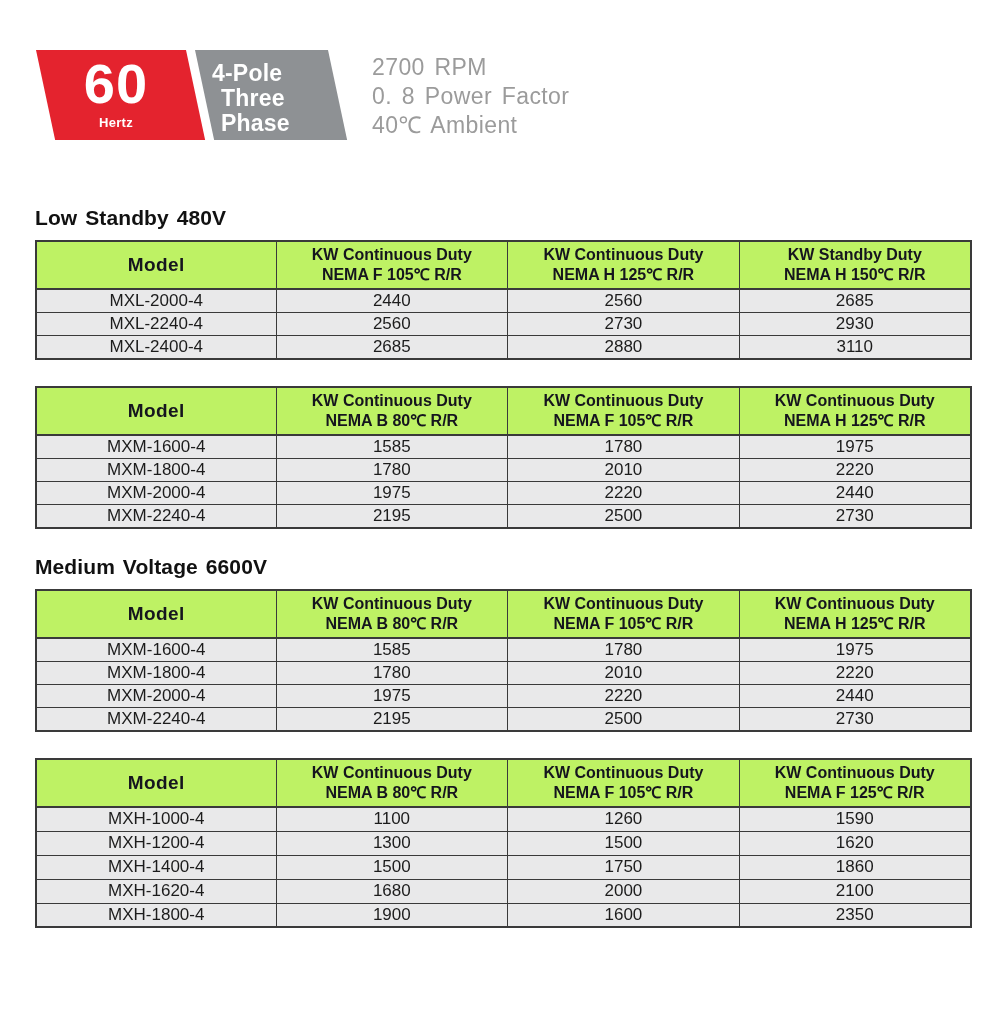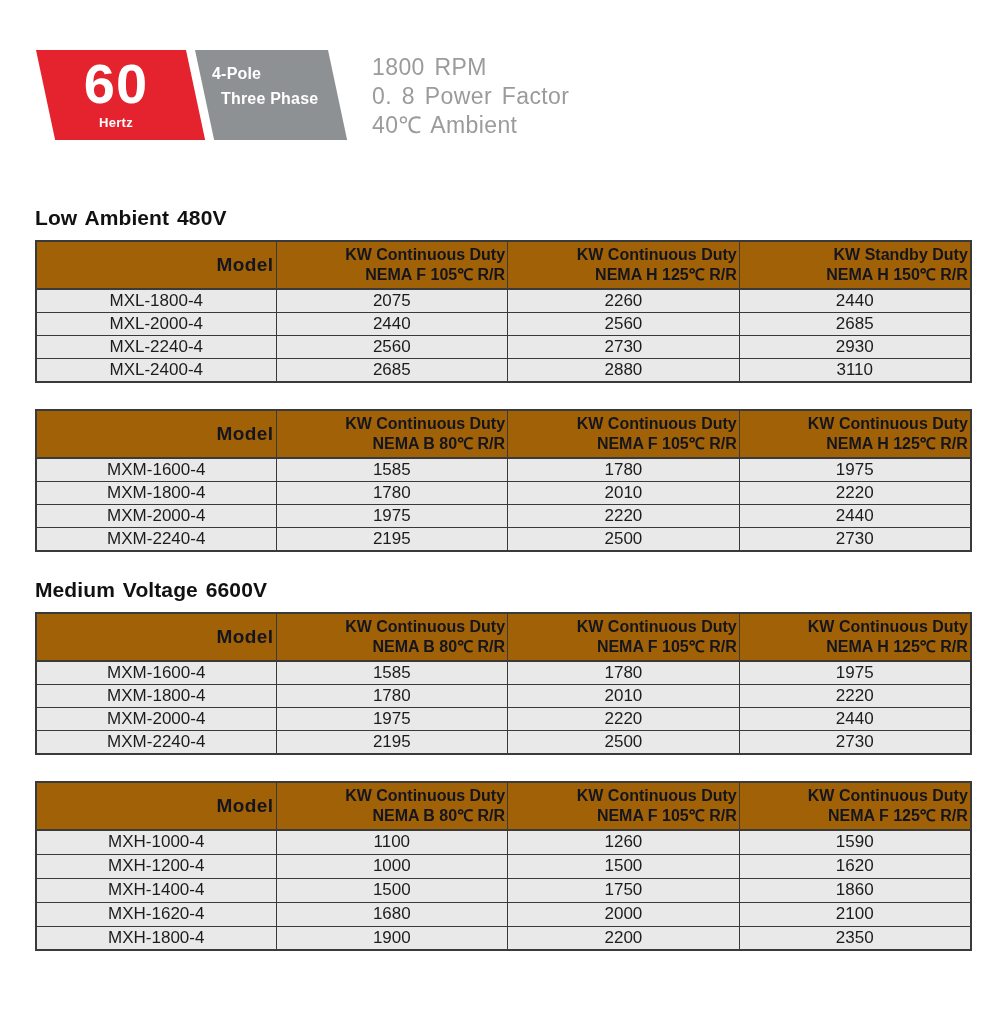--- a/index.html
+++ b/index.html
@@ -18,44 +18,44 @@
     position: absolute; inset: 0;
     transform: skewX(12deg); transform-origin: top left;
   }
   .freq-wrap { width: 150px; }
   .freq-bg { background: #e4232e; }
   .freq-content { position: relative; z-index: 1; text-align: center; padding: 6px 0 0 10px; color: #fff; }
   .freq-value { font-size: 56px; line-height: 56px; font-weight: 700; letter-spacing: 1px; }
   .freq-unit { font-size: 13px; line-height: 20px; font-weight: 700; margin-top: 1px; letter-spacing: 0.3px; }
   .pole-wrap { width: 133px; margin-left: 9px; }
   .pole-bg { background: #8e9194; }
-  .pole-content { position: relative; z-index: 1; color: #fff; font-weight: 700; font-size: 16px; line-height: 25px; padding: 11px 0 0 17px; letter-spacing: 0.2px; }
+  .pole-content { position: relative; z-index: 1; color: #fff; font-weight: 700; font-size: 23px; line-height: 25px; padding: 11px 0 0 17px; letter-spacing: 0.2px; }
   .pole-line2 { padding-left: 9px; }
   .spec-list { margin-left: 44px; padding-top: 8px; color: #9b9b9b; font-size: 23px; line-height: 29px; letter-spacing: 0.4px; word-spacing: 3px; }
 
   
   #sections { }
   .section { margin-top: 26px; }
   .section:first-child { margin-top: 66px; }
   .section-title {
     font-size: 21px; font-weight: 700; color: #111;
     letter-spacing: 0.1px; word-spacing: 2px;
     margin-bottom: 10px; line-height: 24px;
   }
   table.spec-table {
     border-collapse: collapse; table-layout: fixed;
     width: 935px; border: 2.5px solid #3a3a3a;
   }
   col.col-model { width: 240px; }
   col.col-val { width: 231.6px; }
   .spec-table th, .spec-table td { border: 1.5px solid #3a3a3a; }
   .spec-table thead th {
-    background: #a16207; color: #15151e;
+    background: #bef264; color: #15151e;
     font-weight: 700; font-size: 16px; line-height: 20px;
-    padding: 3px 2px; height: 48px; text-align: right;
+    padding: 3px 2px; height: 48px; text-align: center;
     border-bottom-width: 2.5px;
   }
   .spec-table thead th.model-th div { font-size: 19px; letter-spacing: 0.4px; }
   .spec-table td {
     background: #e9e9ea; text-align: center;
     font-size: 17px; color: #1c1c1c; height: 22px; padding: 1px 2px;
   }
   .section:nth-child(4) td { height: 24px; }
 </style>
 </head>
@@ -72,29 +72,29 @@
       </div>
     </div>
     <div class="badge-wrap pole-wrap">
       <div class="badge-bg pole-bg"></div>
       <div class="pole-content">
         <div class="pole-line1">4-Pole</div>
         <div class="pole-line2">Three Phase</div>
       </div>
     </div>
     <div class="spec-list">
-      <div>1800 RPM</div>
+      <div>2700 RPM</div>
       <div>0. 8 Power Factor</div>
       <div>40℃ Ambient</div>
     </div>
   </div>
 
   <div id="sections">
       <div class="section">
-        <div class="section-title">Low Ambient 480V</div>
+        <div class="section-title">Low Standby 480V</div>
         <table class="spec-table">
           <colgroup>
             <col class="col-model">
             <col class="col-val">
             <col class="col-val">
             <col class="col-val">
           </colgroup>
           <thead>
             <tr>
               <th class="model-th">
@@ -108,26 +108,20 @@
                 <div>KW Continuous Duty</div>
                 <div>NEMA H 125℃ R/R</div>
               </th>
               <th class="kw-th">
                 <div>KW Standby Duty</div>
                 <div>NEMA H 150℃ R/R</div>
               </th>
             </tr>
           </thead>
           <tbody>
-            <tr>
-              <td>MXL-1800-4</td>
-              <td>2075</td>
-              <td>2260</td>
-              <td>2440</td>
-            </tr>
             <tr>
               <td>MXL-2000-4</td>
               <td>2440</td>
               <td>2560</td>
               <td>2685</td>
             </tr>
             <tr>
               <td>MXL-2240-4</td>
               <td>2560</td>
               <td>2730</td>
@@ -282,40 +276,40 @@
           </thead>
           <tbody>
             <tr>
               <td>MXH-1000-4</td>
               <td>1100</td>
               <td>1260</td>
               <td>1590</td>
             </tr>
             <tr>
               <td>MXH-1200-4</td>
-              <td>1000</td>
+              <td>1300</td>
               <td>1500</td>
               <td>1620</td>
             </tr>
             <tr>
               <td>MXH-1400-4</td>
               <td>1500</td>
               <td>1750</td>
               <td>1860</td>
             </tr>
             <tr>
               <td>MXH-1620-4</td>
               <td>1680</td>
               <td>2000</td>
               <td>2100</td>
             </tr>
             <tr>
               <td>MXH-1800-4</td>
               <td>1900</td>
-              <td>2200</td>
+              <td>1600</td>
               <td>2350</td>
             </tr>
           </tbody>
         </table>
       </div>
     </div>
 
 </div>
 
 </body></html>

